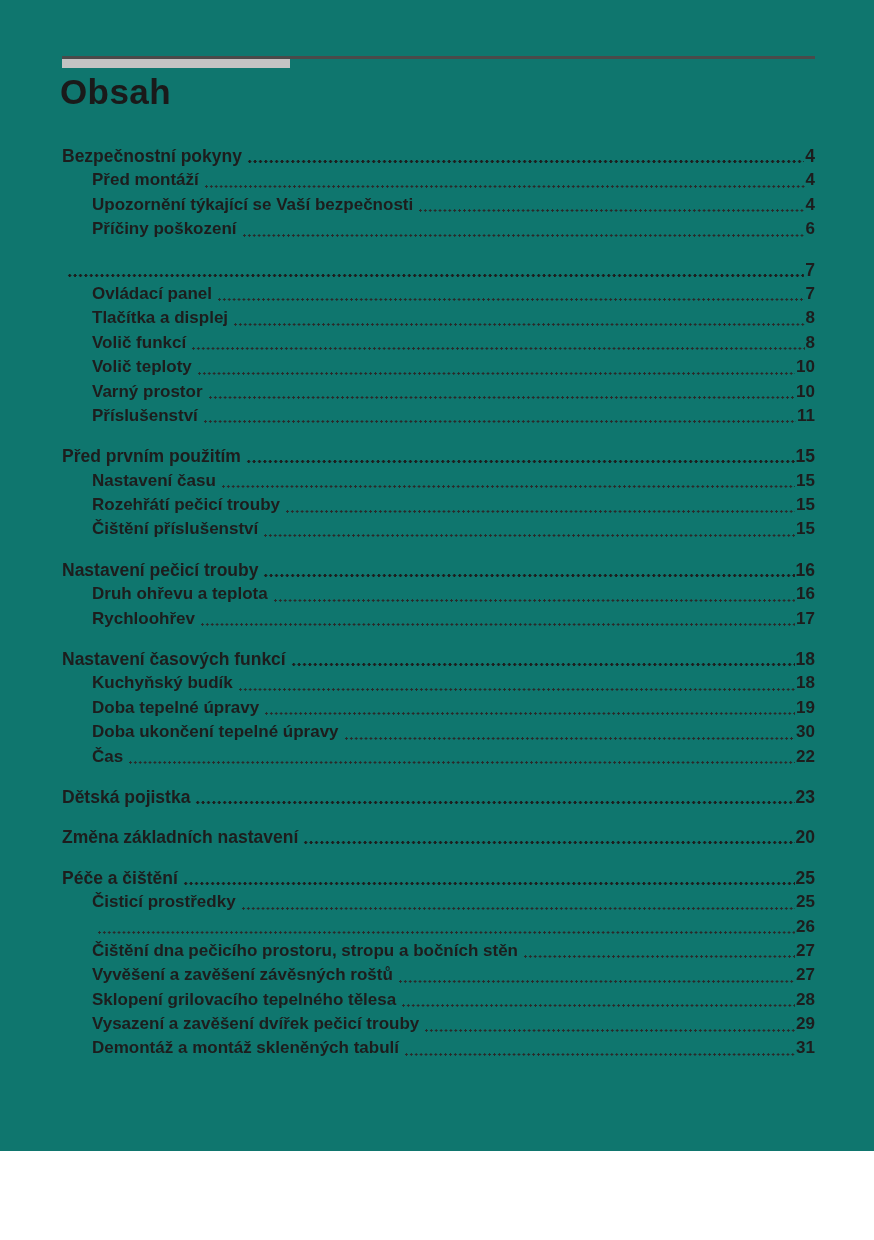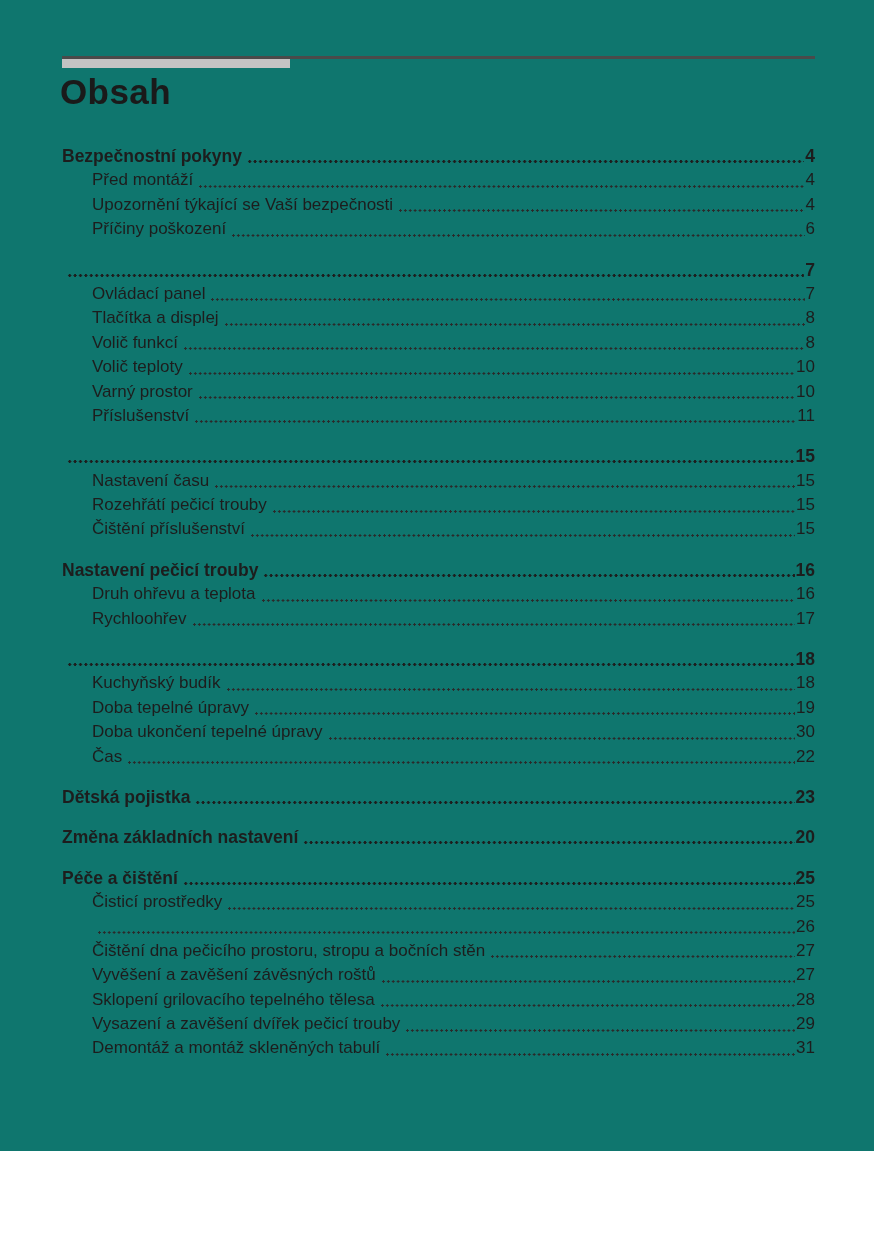--- a/index.html
+++ b/index.html
@@ -53,21 +53,21 @@
   .toc-section:first-child { margin-top: 0; }
   .row {
     display: flex;
     align-items: flex-end;
     height: 24.4px;
     font-size: 17px;
     line-height: 24.4px;
     white-space: nowrap;
   }
   .row.head { font-weight: 700; font-size: 17.5px; }
-  .row.sub  { padding-left: 30px; font-weight: 400; }
+  .row.sub  { padding-left: 30px; font-weight: 700; }
   .label { flex: 0 0 auto; text-align: center; }
   .leader {
     flex: 1 1 auto;
     align-self: stretch;
     margin-left: 5px;
     margin-right: 1px;
     background-image: radial-gradient(circle, #2a2a2a 1.05px, transparent 1.35px);
     background-size: 4.9px 4.9px;
     background-repeat: repeat-x;
     background-position: left calc(100% - 4px);
@@ -162,20 +162,21 @@
 
   <div class="row sub">
     <span class="label">Příslušenství</span>
     <span class="leader"></span>
     <span class="pagenum">11</span>
   </div>
 </section>
 
   <section class="toc-section">
     <div class="row head">
+      <span class="label">Před prvním použitím</span>
       <span class="leader"></span>
       <span class="pagenum">15</span>
     </div>
 
   <div class="row sub">
     <span class="label">Nastavení času</span>
     <span class="leader"></span>
     <span class="pagenum">15</span>
   </div>
 
@@ -207,20 +208,21 @@
 
   <div class="row sub">
     <span class="label">Rychloohřev</span>
     <span class="leader"></span>
     <span class="pagenum">17</span>
   </div>
 </section>
 
   <section class="toc-section">
     <div class="row head">
+      <span class="label">Nastavení časových funkcí</span>
       <span class="leader"></span>
       <span class="pagenum">18</span>
     </div>
 
   <div class="row sub">
     <span class="label">Kuchyňský budík</span>
     <span class="leader"></span>
     <span class="pagenum">18</span>
   </div>
 

